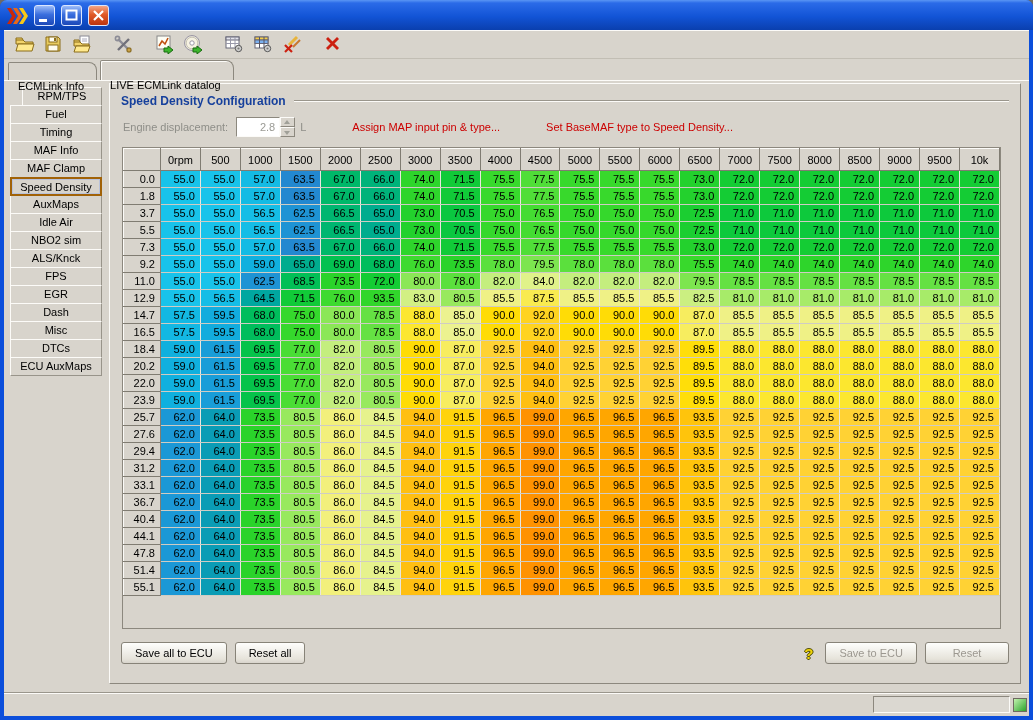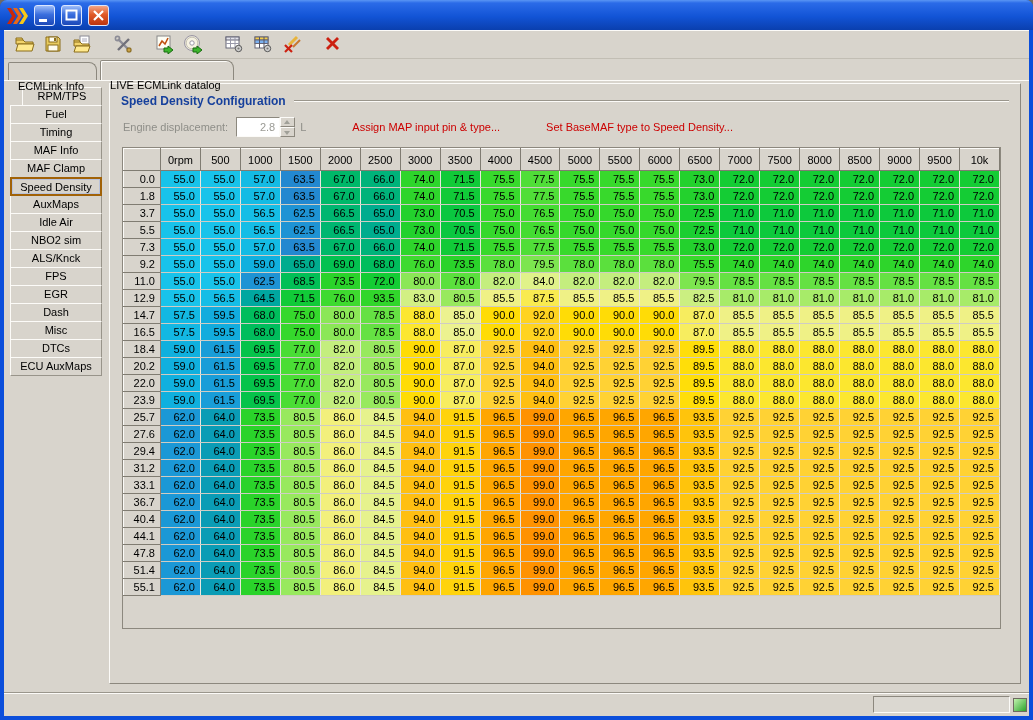--- a/index.html
+++ b/index.html
@@ -897,20 +897,29 @@
                   <td class="cell" style="background: rgb(255, 210, 52);">92.5</td>
                   <td class="cell" style="background: rgb(255, 210, 52);">92.5</td>
                   <td class="cell" style="background: rgb(255, 210, 52);">92.5</td>
                   <td class="cell" style="background: rgb(255, 210, 52);">92.5</td>
                   <td class="cell" style="background: rgb(255, 210, 52);">92.5</td>
                 </tr>
               </tbody>
             </table>
         </div>
 
+        <div class="bottom-row">
+          <button class="btn">Save all to ECU</button>
+          <button class="btn">Reset all</button>
+          <span class="right-group">
+            <span class="help-q">?</span>
+            <button class="btn disabled">Save to ECU</button>
+            <button class="btn disabled">Reset</button>
+          </span>
+        </div>
 
       </div>
     </div>
 
     <div class="statusbar">
       <span class="status-box"></span>
       <span class="green-ind"></span>
     </div>
 
   </div>

